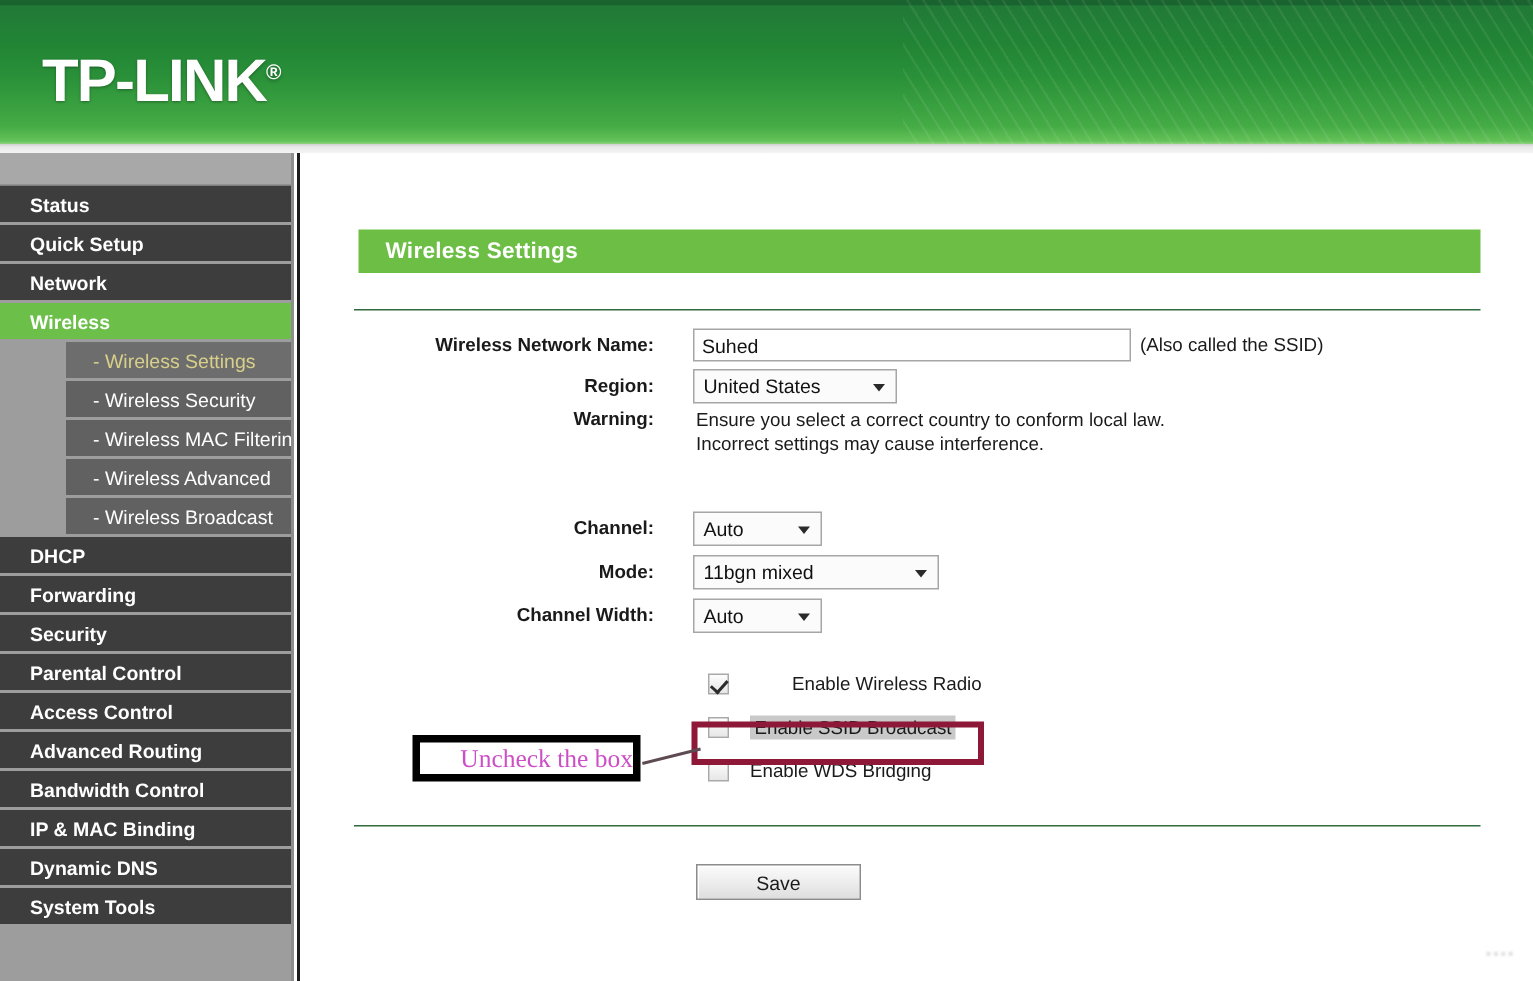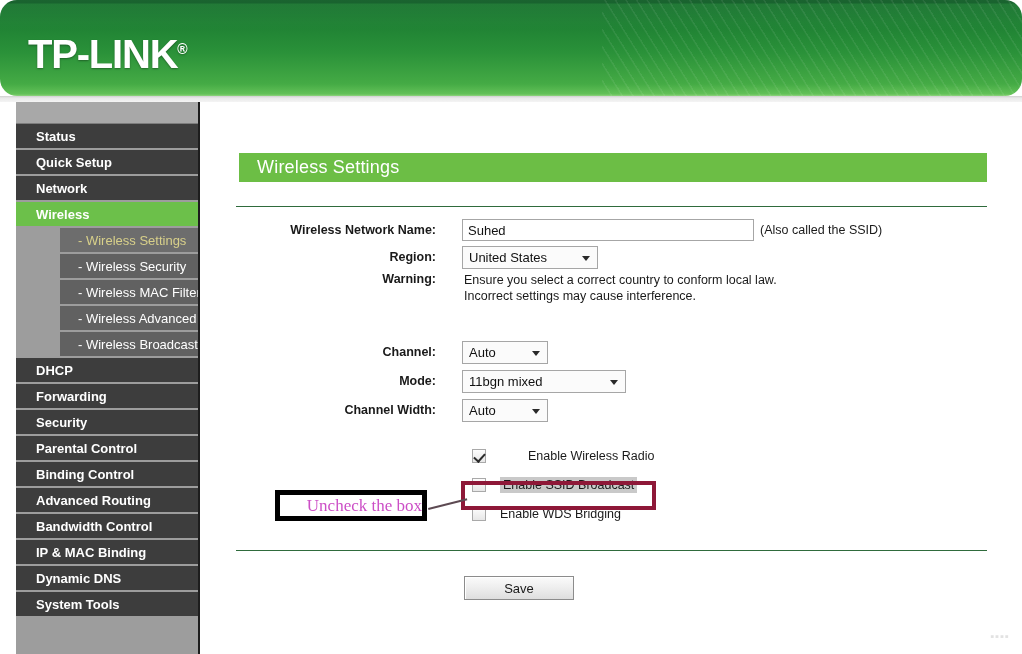--- a/index.html
+++ b/index.html
@@ -26,21 +26,20 @@
     background:
       linear-gradient(to bottom,
         #0c5a23 0px, #0c5a23 3px,
         #16722c 4px,
         #1e8033 22px,
         #2a9139 52px,
         #45ab45 84px,
         #63c158 94px,
         #8fd47e 96px);
     overflow: hidden;
-    border-radius: 17px;
   }
   .header-diag {
     position: absolute;
     right: 0; top: 0;
     width: 420px; height: 96px;
     background: repeating-linear-gradient(
       58deg,
       rgba(255,255,255,0.00) 0px,
       rgba(255,255,255,0.00) 7px,
       rgba(255,255,255,0.085) 8px,
@@ -75,21 +74,21 @@
   .header-baseline {
     position: absolute;
     left: 0; top: 96px;
     width: 1022px; height: 6px;
     background: linear-gradient(to bottom, #cfcfcf 0px, #e9e9e9 2px, #f4f4f4 6px);
   }
 
   
   .sidebar {
     position: absolute;
-    left: 16px; top: 102px;
+    left: 0; top: 102px;
     width: 196px;
     height: 552px;
     background: #9d9d9d;
     border-right: 2px solid #8d8d8d;
   }
   .sidebar-top-gap {
     height: 22px;
     background: #a8a8a8;
     border-bottom: 1px solid #7d7d7d;
   }
@@ -131,22 +130,22 @@
     background: #ffffff;
     border-left: 2px solid #1d1d1d;
   }
 
   .title-bar {
     position: absolute;
     left: 39px; top: 51px;
     width: 748px; height: 29px;
     background: #6cbe45;
     color: #ffffff;
-    font-size: 18px;
-    font-weight: normal;
+    font-size: 15px;
+    font-weight: bold;
     line-height: 29px;
     padding-left: 18px;
     letter-spacing: .2px;
   }
 
   .rule {
     position: absolute;
     left: 36px;
     width: 751px;
     height: 0;
@@ -323,21 +322,21 @@
         <div class="nav-item active-top">Wireless</div>
         <div class="nav-item sub active-sub">- Wireless Settings</div>
         <div class="nav-item sub">- Wireless Security</div>
         <div class="nav-item sub">- Wireless MAC Filtering</div>
         <div class="nav-item sub">- Wireless Advanced</div>
         <div class="nav-item sub">- Wireless Broadcast</div>
         <div class="nav-item">DHCP</div>
         <div class="nav-item">Forwarding</div>
         <div class="nav-item">Security</div>
         <div class="nav-item">Parental Control</div>
-        <div class="nav-item">Binding Control</div>
+        <div class="nav-item">Access Control</div>
         <div class="nav-item">Advanced Routing</div>
         <div class="nav-item">Bandwidth Control</div>
         <div class="nav-item">IP &amp; MAC Binding</div>
         <div class="nav-item">Dynamic DNS</div>
         <div class="nav-item">System Tools</div>
       </div>
   </div>
 
   <div class="content">
 

